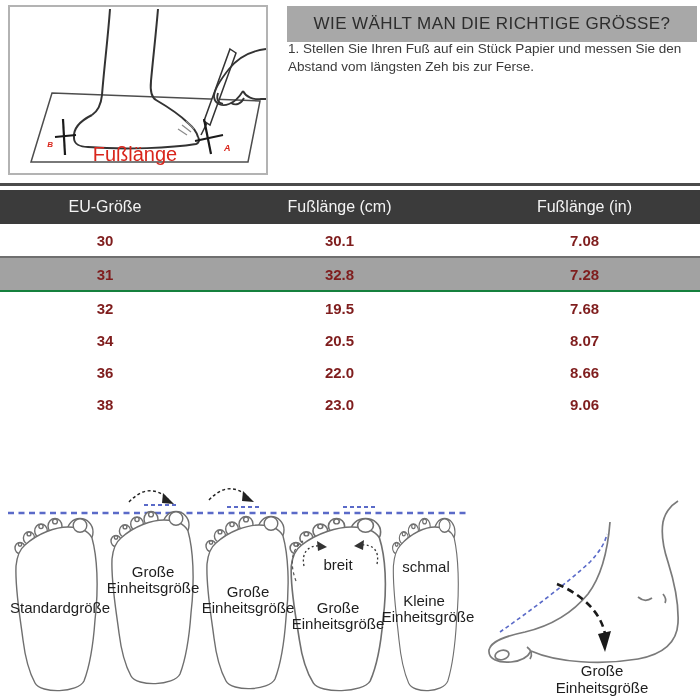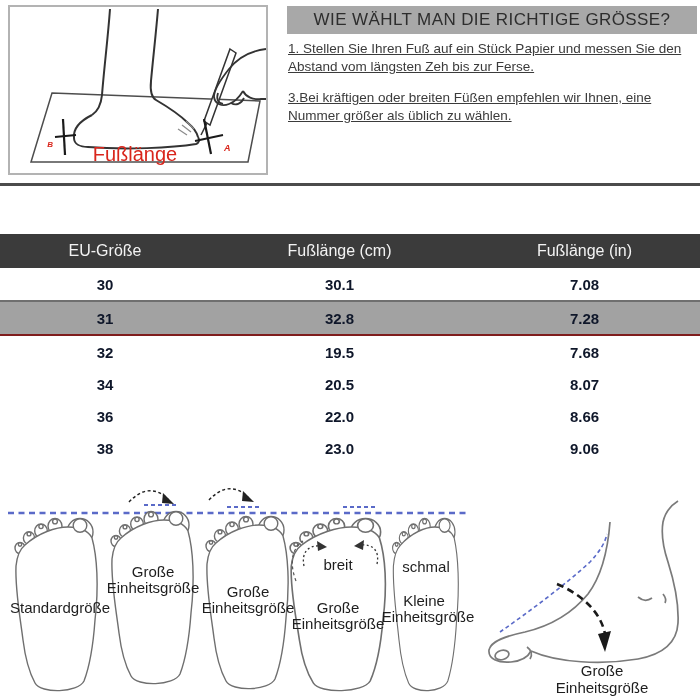--- a/index.html
+++ b/index.html
@@ -11,46 +11,46 @@
   .trace-box{
     position:absolute;left:8px;top:5px;width:256px;height:166px;
     border:2px solid #b3b3b3;background:#fff;
   }
   
   .divider{
     position:absolute;left:0;top:183px;width:700px;height:3px;background:#4b4b4b;
   }
   
   .title-bar{
-    position:absolute;left:287px;top:6px;width:410px;height:28px;
+    position:absolute;left:287px;top:6px;width:410px;height:36px;
     background:#a8a8a8;display:flex;align-items:center;justify-content:center;
     font-size:17px;color:#2d2d2d;letter-spacing:.4px;white-space:nowrap;
   }
   .instructions{
     position:absolute;left:288px;top:40px;width:408px;
     font-size:13.5px;line-height:18px;color:#3b3b3b;
   }
-  .instructions p{margin:0 0 13px 0;text-decoration:underline;}
+  .instructions p{margin:0 0 13px 0;}
   
   table.size-table{
     position:absolute;left:0;top:190px;width:700px;
-    border-collapse:collapse;table-layout:fixed;margin-top:44px;
+    border-collapse:collapse;table-layout:fixed;
   }
   table.size-table col.c1{width:30%;} table.size-table col.c2{width:37%;} table.size-table col.c3{width:33%;}
   table.size-table th{
     background:#3b3b3b;color:#f3f3f3;font-weight:normal;
     font-size:16px;height:32px;text-align:center;
   }
   table.size-table td{
-    text-align:center;font-size:15px;font-weight:bold;color:#0f172a;height:30px;
+    text-align:center;font-size:15px;font-weight:bold;color:#7f1d1d;height:30px;
     background:#ffffff;border:0;
   }
   table.size-table tr.alt td{
     background:#a2a2a2;
-    border-top:2px solid #6f6f6f;border-bottom:2px solid #7f1d1d;
+    border-top:2px solid #6f6f6f;border-bottom:2px solid #15803d;
   }
   
   .feet-svg{position:absolute;left:0;top:485px;}
   .trace-svg{position:absolute;left:0;top:0;}
   svg text.foot-label{font-family:"Liberation Sans",sans-serif;font-size:15px;fill:#1e1e1e;}
   svg text.red-label{font-family:"Liberation Sans",sans-serif;fill:#d9261c;}
 </style>
 </head>
 <body>
 
@@ -92,21 +92,20 @@
       <text class="red-label" x="214" y="144" text-anchor="start" font-size="9" font-style="italic" font-weight="bold">A</text>
     </g>
 
     <text class="red-label" x="125" y="154" text-anchor="middle" font-size="20">Fußlänge</text>
   </svg>
 </div>
 
 <div class="title-bar">WIE WÄHLT MAN DIE RICHTIGE GRÖSSE?</div>
 <div class="instructions">
   <p>1. Stellen Sie Ihren Fuß auf ein Stück Papier und messen Sie den Abstand vom längsten Zeh bis zur Ferse.</p>
-  <p>3.Bei kräftigen oder breiten Füßen empfehlen wir Ihnen, eine Nummer größer als üblich zu wählen.</p>
 </div>
 
 <div class="divider"></div>
 
 <table class="size-table">
   <colgroup>
       <col class="c1">
       <col class="c2">
       <col class="c3">
     </colgroup>

